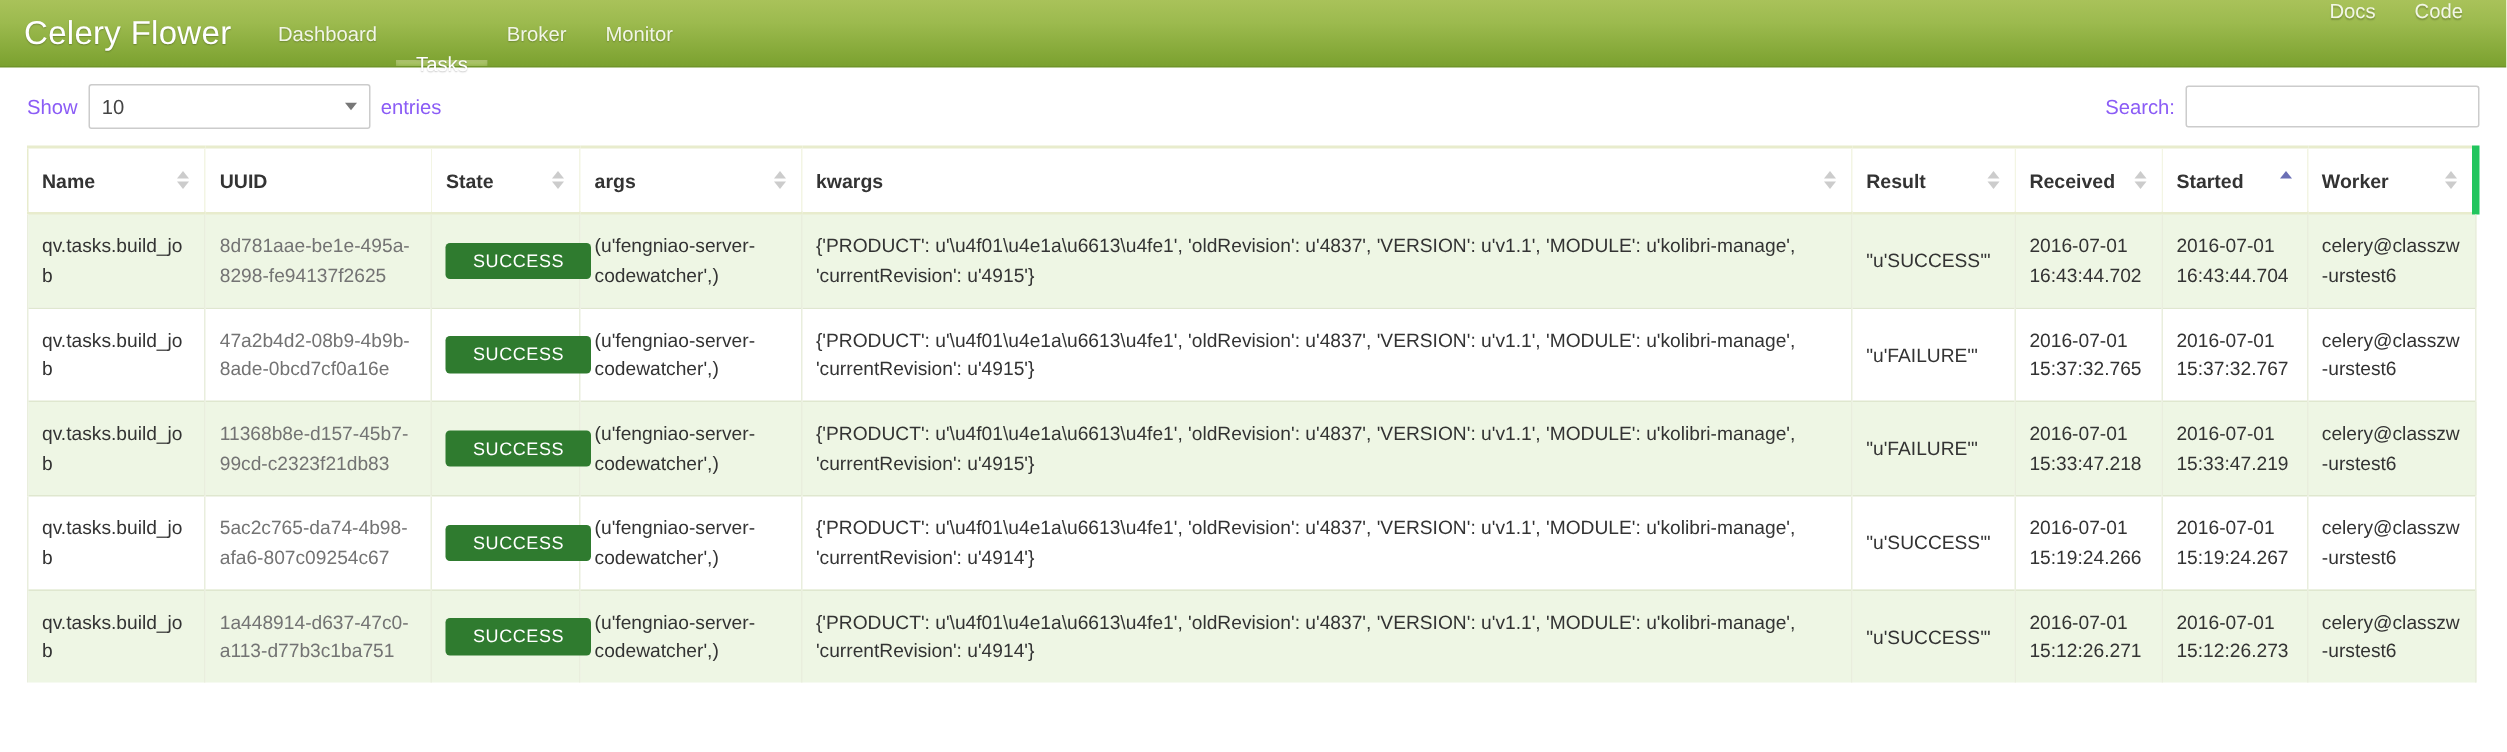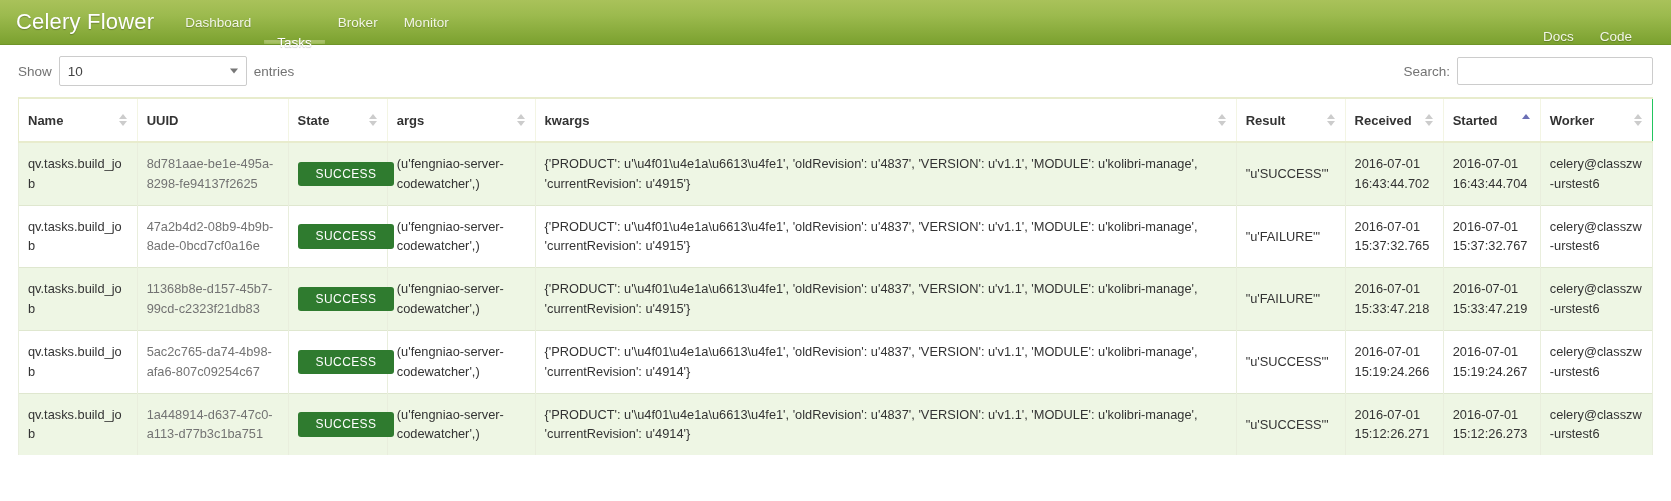--- a/index.html
+++ b/index.html
@@ -42,36 +42,36 @@
     cursor: pointer;
   }
   .nav-link.active {
     background: linear-gradient(to bottom, #b9cf76 0%, #aec96a 45%, #9cbb55 100%);
     color: #ffffff;
     box-shadow: inset 0 1px 3px rgba(0,0,0,0.10);
     margin-top: 40px;
   }
   .nav-right {
     margin-left: auto;
-    display: flex; align-items: flex-end;
-    padding-right: 26px;
+    display: flex; align-items: flex-start;
+    padding-right: 16px;
   }
 
   
   .controls {
     position: relative;
     height: 52px;
     padding: 0 18px;
     display: flex;
     align-items: center;
   }
   .length-box { display: flex; align-items: center; gap: 7px; }
   .lbl {
     font-size: 13.5px;
-    color: #737373;
+    color: #8b5cf6;
     white-space: nowrap;
   }
   .select-wrap {
     position: relative;
     width: 188px; height: 30px;
     border: 1px solid #cccccc;
     background: #ffffff;
     border-radius: 2px;
     display: flex; align-items: center;
     padding: 0 8px;
@@ -120,21 +120,21 @@
     text-align: left;
     font-weight: bold;
     color: #333333;
     font-size: 13px;
     position: relative;
     white-space: nowrap;
     cursor: pointer;
     height: 44px;
   }
   table.tasks thead th:first-child { border-left: 1px solid #e8eccd; }
-  table.tasks thead th:last-child { border-right: 1px solid #22c55e; }
+  table.tasks thead th:last-child { border-right: 5px solid #22c55e; }
 
   .sort-icon {
     position: absolute;
     right: 9px; top: 50%;
     transform: translateY(-50%);
     width: 9px; height: 14px;
   }
   .sort-icon .up, .sort-icon .down {
     position: absolute; left: 0;
     width: 0; height: 0;

